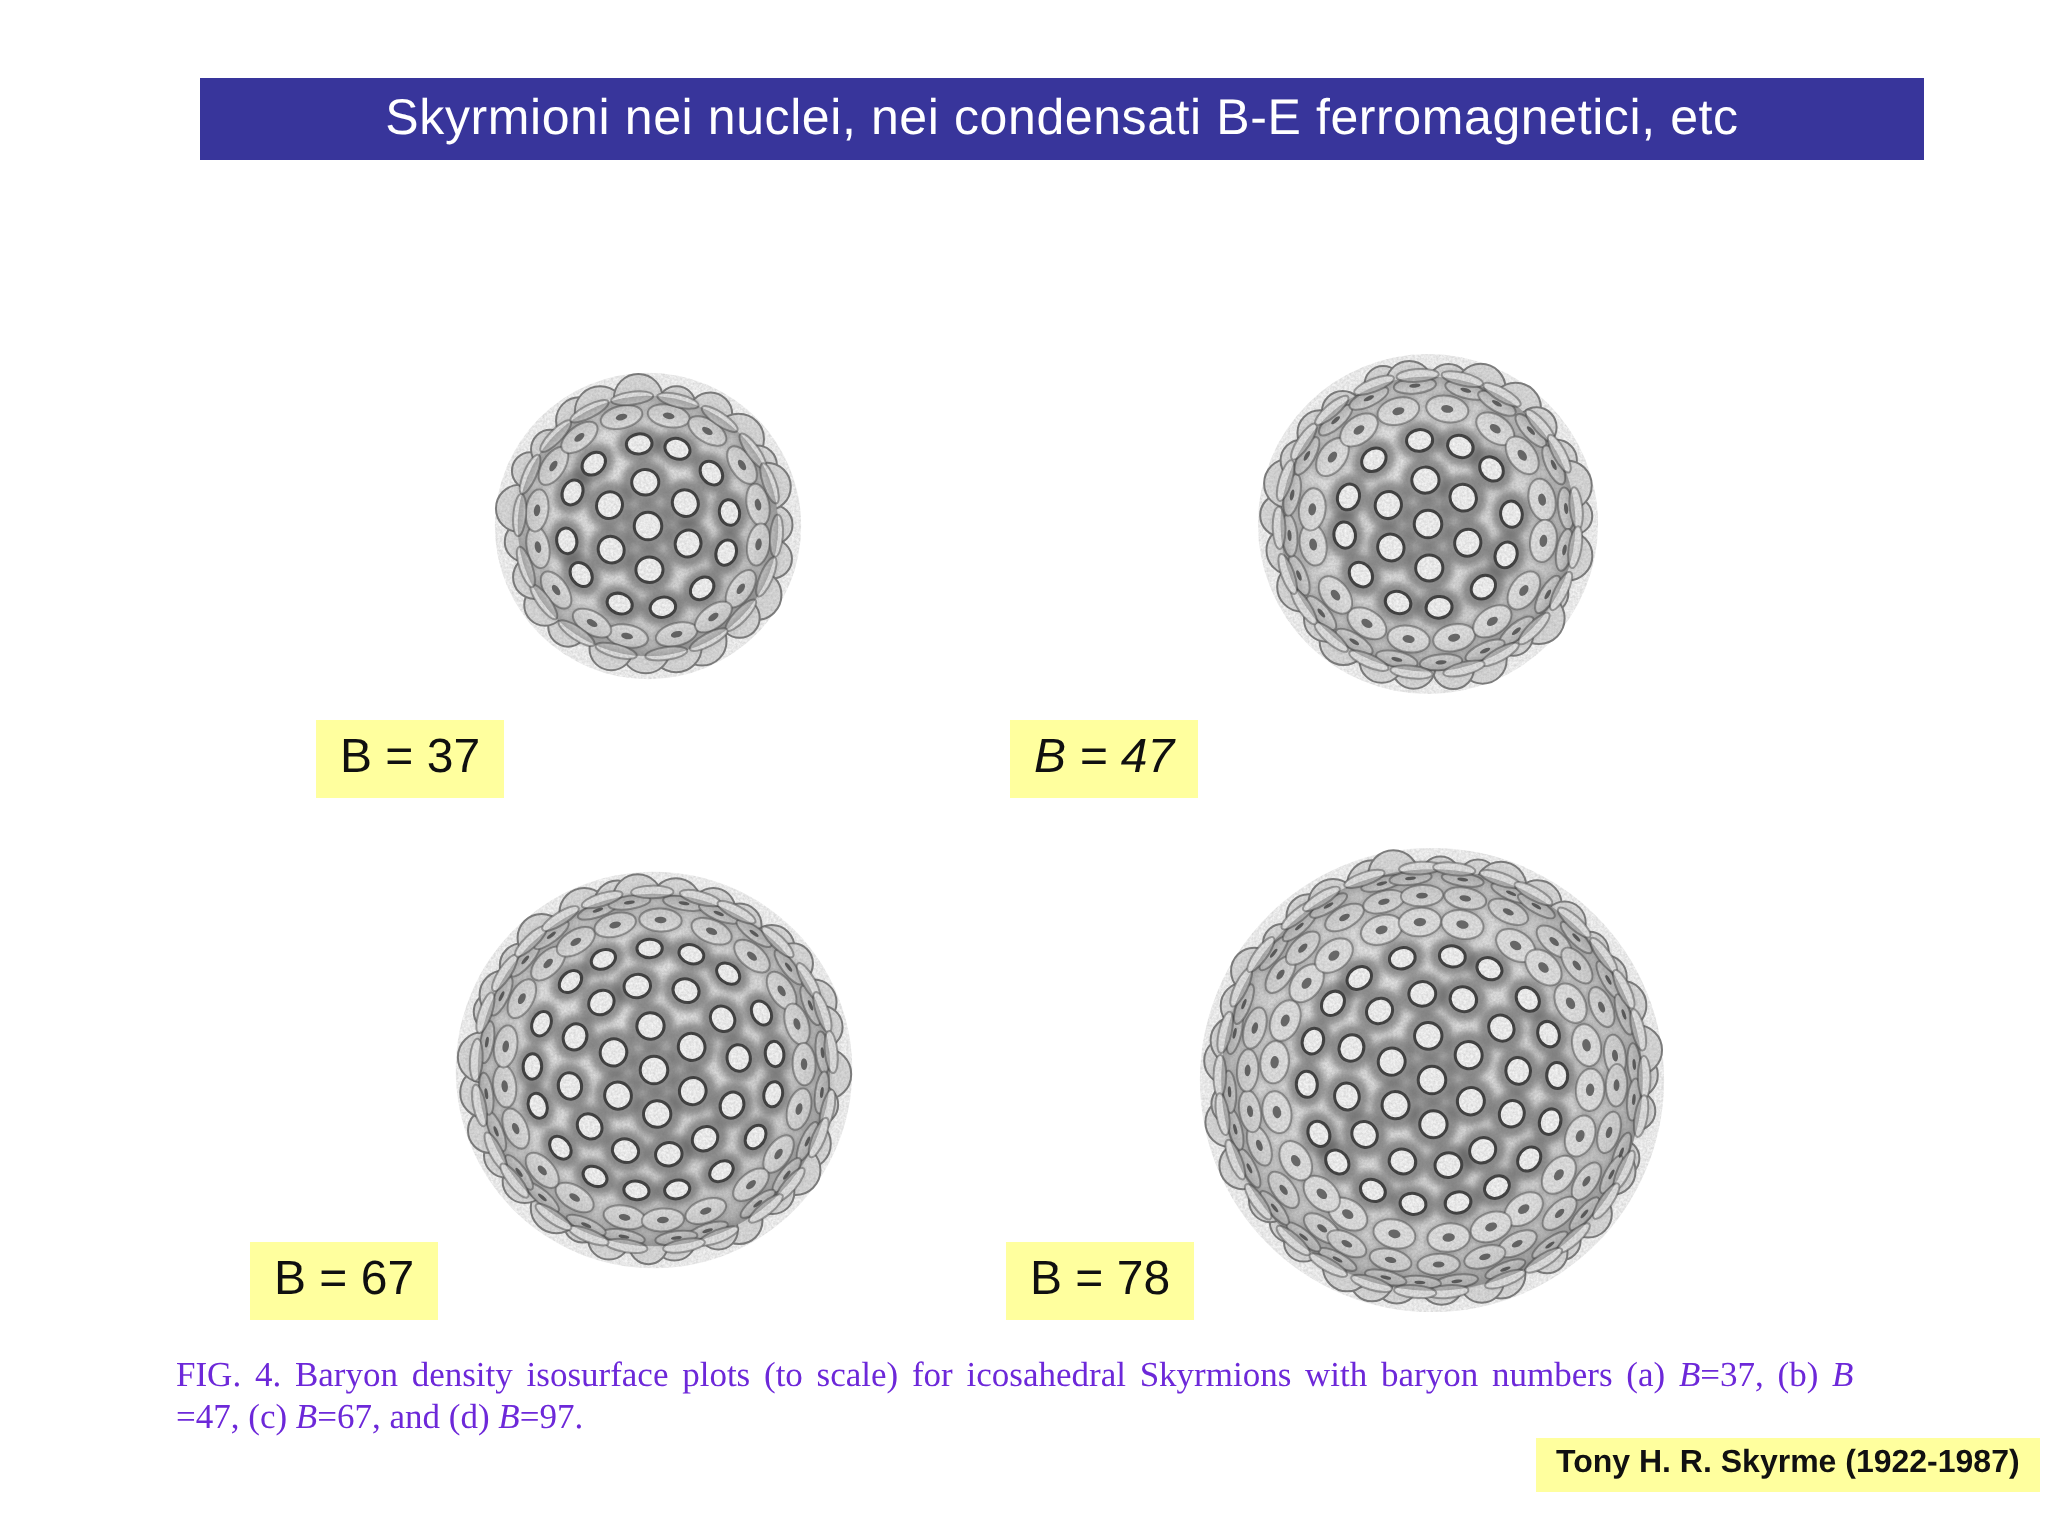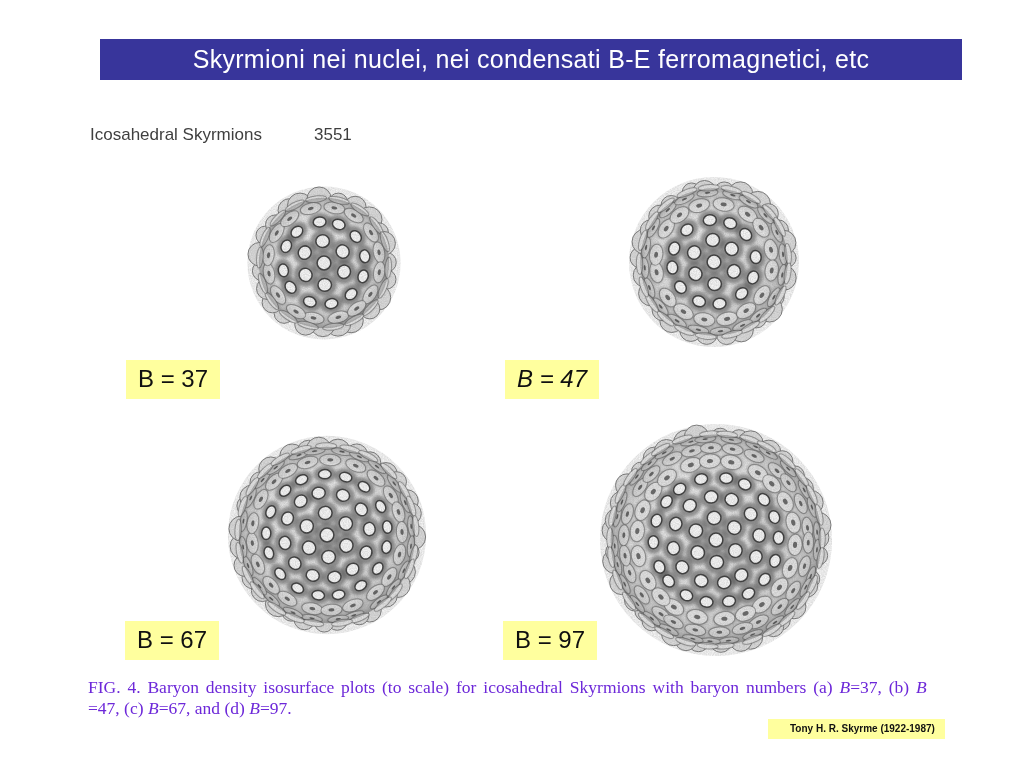--- a/index.html
+++ b/index.html
@@ -31,36 +31,32 @@
   .lab-d{left:503px;top:621px;}
   .figure-caption{
     position:absolute;left:88px;top:677px;width:858px;
     font-family:"Liberation Serif",serif;font-size:17.5px;
     color:#1e1e1e;line-height:1.2;
   }
   .figure-caption .cap-line:first-child{word-spacing:2.5px;}
   .figure-caption .it{font-style:italic;}
   .credit-box{
     position:absolute;left:768px;top:719px;z-index:3;
-    font-size:10px;font-weight:bold;color:#111;
-    padding:4px 10px 5px 22px;white-space:nowrap;
+    font-size:16px;font-weight:bold;color:#111;
+    padding:4px 10px 5px 10px;white-space:nowrap;
   }
 </style>
 </head>
 <body>
 
 <div class="title-bar" style="background: rgb(56, 53, 155); color: rgb(255, 255, 255);">
   <span>Skyrmioni nei nuclei, nei condensati B-E ferromagnetici, etc</span>
 </div>
 
 <div class="paper-header">
-  <span class="ph-right">
-    <span>Icosahedral Skyrmions</span>
-    <span>3551</span>
-  </span>
 </div>
 
 <div class="sphere" style="left: 227px; top: 166px; width: 194px; height: 194px;"><svg width="194" height="194" viewBox="0 0 194 194">
       <defs>
         <radialGradient id="g37" cx="40%" cy="36%" r="75%">
           <stop offset="0" stop-color="#f3f3f3"></stop>
           <stop offset="0.5" stop-color="#e7e7e7"></stop>
           <stop offset="0.78" stop-color="#d8d8d8"></stop>
           <stop offset="1" stop-color="#bfbfbf"></stop>
         </radialGradient>
@@ -1215,23 +1211,23 @@
       <ellipse cx="186.88949103624333" cy="98.64334452406828" rx="5.267409732019679" ry="6.505936707562308" transform="rotate(-40.120966043340594 186.88949103624333 98.64334452406828)" fill="#ffffff" stroke="#3a3a3a" stroke-width="1.5"></ellipse>
       <ellipse cx="197.27469536667834" cy="116.06263151897504" rx="5.267409732019679" ry="6.505936707562308" transform="rotate(-21.48498060989238 197.27469536667834 116.06263151897504)" fill="#ffffff" stroke="#3a3a3a" stroke-width="1.5"></ellipse>
       <ellipse cx="201.58725927287014" cy="136.7868643005883" rx="5.267409732019679" ry="6.505936707562308" transform="rotate(-2.0251809250191544 201.58725927287014 136.7868643005883)" fill="#ffffff" stroke="#3a3a3a" stroke-width="1.5"></ellipse>
       <ellipse cx="198.05892900233636" cy="159.83520813456093" rx="5.267409732019679" ry="6.505936707562308" transform="rotate(19.43216698926193 198.05892900233636 159.83520813456093)" fill="#ffffff" stroke="#3a3a3a" stroke-width="1.5"></ellipse>
       <ellipse cx="187.60184132956533" cy="178.49587335772225" rx="5.267409732019679" ry="6.505936707562308" transform="rotate(39.09874211885693 187.60184132956533 178.49587335772225)" fill="#ffffff" stroke="#3a3a3a" stroke-width="1.5"></ellipse>
       <ellipse cx="171.4632885461903" cy="192.555558905498" rx="5.267409732019679" ry="6.505936707562308" transform="rotate(58.777392542656784 171.4632885461903 192.555558905498)" fill="#ffffff" stroke="#3a3a3a" stroke-width="1.5"></ellipse>
       <circle cx="139" cy="139" r="105.38" fill="url(#l97)"></circle>
       <rect x="0" y="0" width="278" height="278" filter="url(#no97)" clip-path="url(#cl97)" opacity="0.4"></rect>
     </svg></div>
 
-<div class="panel-label lab-a" style="background: rgb(255, 255, 158);">B = 37</div>
+<div class="panel-label lab-a" style="background: rgb(255, 255, 158); margin-left: 32px;">B = 37</div>
 <div class="panel-label lab-b" style="background: rgb(255, 255, 158); font-style: italic;">B = 47</div>
 <div class="panel-label lab-c" style="background: rgb(255, 255, 158);">B = 67</div>
-<div class="panel-label lab-d" style="background: rgb(255, 255, 158);">B = 97</div>
+<div class="panel-label lab-d" style="background: rgb(255, 255, 158);">B = 78</div>
 
 <div class="figure-caption" style="color: #6d28d9;">
     <div class="cap-line"><span>FIG. 4.  Baryon density isosurface plots (to scale) for icosahedral Skyrmions with baryon numbers (a) </span><span class="it">B</span><span>=37,  (b) </span><span class="it">B</span></div>
     <div class="cap-line"><span>=47,  (c) </span><span class="it">B</span><span>=67,  and (d) </span><span class="it">B</span><span>=97.</span></div>
   </div>
 
 <div class="credit-box" style="background: rgb(255, 255, 158);">Tony H. R. Skyrme (1922-1987)</div>
 
 </body></html>

